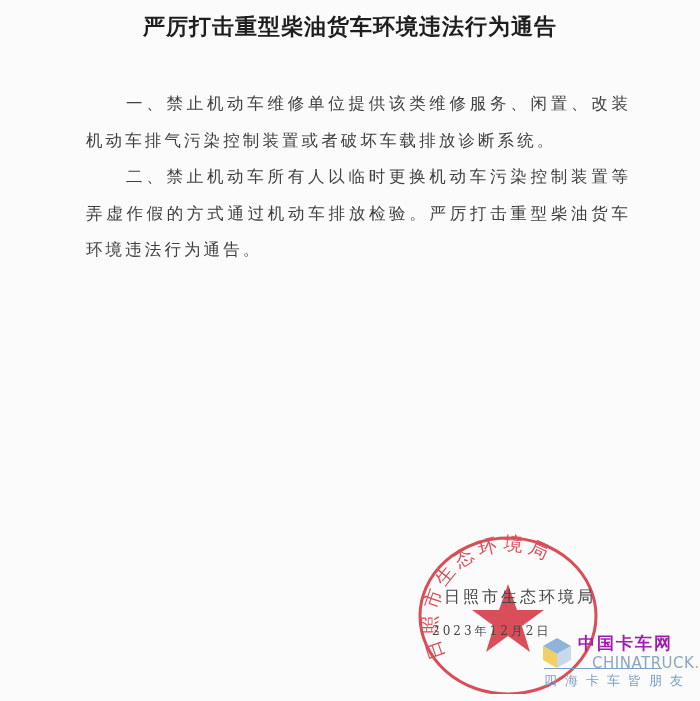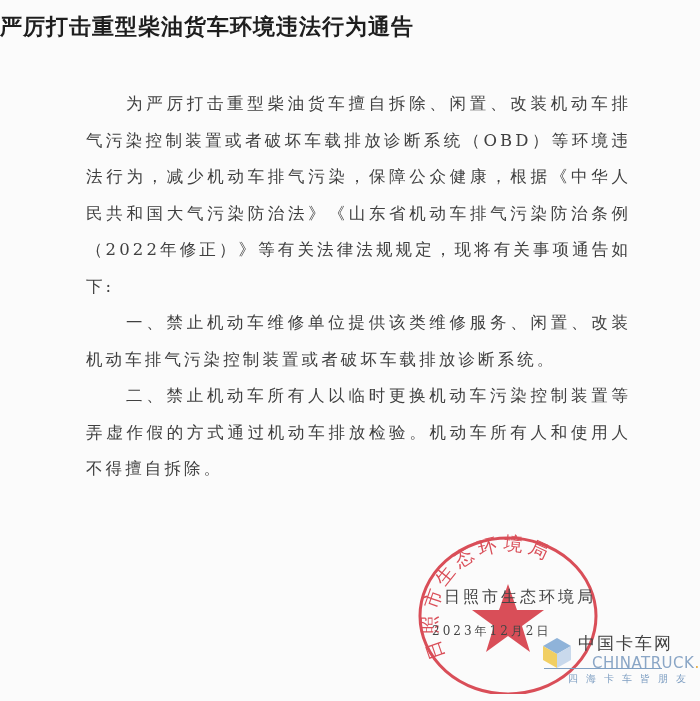--- a/index.html
+++ b/index.html
@@ -5,20 +5,21 @@
     html, body { margin: 0; padding: 0; }
     body {
       width: 700px; height: 701px; overflow: hidden;
       background: #fbfbfb;
       position: relative;
       font-family: "DejaVu Serif", "Liberation Serif", serif;
       color: #3a3a3a;
     }
     .title {
       position: absolute; left: 0; top: 12px; width: 700px;
+      text-align: center;
       font-size: 22px; font-weight: bold; letter-spacing: 1px;
       color: #1e1e1e;
     }
     .body-text {
       position: absolute; left: 86px; top: 86px; width: 545px;
       font-size: 16.5px; line-height: 36.5px;
       letter-spacing: 3.1px;
       color: #404040;
     }
     .para { margin: 0; text-indent: 40px; text-align: justify; }
@@ -36,50 +37,49 @@
       position: absolute; left: 418px; top: 534px;
       width: 180px; height: 160px;
       z-index: 2; opacity: 0.85;
     }
     .watermark {
       position: absolute; left: 540px; top: 632px;
       width: 160px; height: 60px; z-index: 4;
     }
     .wm-cn {
       position: absolute; left: 38px; top: 0px;
-      font-size: 17px; color: #404040; letter-spacing: 2px;
+      font-size: 17px; color: #a21caf; letter-spacing: 2px;
       font-family: "DejaVu Serif", serif;
+      font-weight: bold;
     }
     .wm-en {
       position: absolute; left: 52px; top: 22px;
       font-size: 15px; color: #8aa6c6; letter-spacing: 0.5px;
       font-family: "DejaVu Sans", sans-serif;
     }
     .wm-en .org { color: #e7a93a; }
     .wm-line {
       position: absolute; left: 4px; top: 36px; width: 118px; height: 1px;
       background: #7f9fc2;
     }
     .wm-slogan {
       position: absolute; left: 4px; top: 40px;
-      font-size: 10px; color: #7f9fc2; letter-spacing: 8px;
+      font-size: 13px; color: #7f9fc2; letter-spacing: 8px;
       font-family: "DejaVu Sans", sans-serif;
-      margin-left: 24px;
     }
     .wm-logo { position: absolute; left: 0; top: 4px; width: 34px; height: 34px; }
   </style>
 </head>
 <body>
 
 <div class="title">严厉打击重型柴油货车环境违法行为通告</div>
 
 <div class="body-text">
-  <p class="para">为严厉打击重型柴油货车擅自拆除、闲置、改装机动车排气污染控制装置或者破坏车载排放诊断系统（OBD）等环境违法行为，减少机动车排气污染，保障公众健康，根据《中华人民共和国大气污染防治法》《山东省机动车排气污染防治条例（2022年修正）》等有关法律法规规定，现将有关事项通告如下:</p>
   <p class="para">一、禁止机动车维修单位提供该类维修服务、闲置、改装机动车排气污染控制装置或者破坏车载排放诊断系统。</p>
-  <p class="para">二、禁止机动车所有人以临时更换机动车污染控制装置等弄虚作假的方式通过机动车排放检验。机动车所有人和使用人不得擅自拆除。</p>
+  <p class="para">二、禁止机动车所有人以临时更换机动车污染控制装置等弄虚作假的方式通过机动车排放检验。严厉打击重型柴油货车环境违法行为通告。</p>
 </div>
 
 <svg class="stamp" viewBox="0 0 180 160">
   <defs>
     <path id="arc" d="M 30 128 A 72 72 0 1 1 150 128"></path>
   </defs>
   <ellipse cx="90" cy="82" rx="88" ry="78" fill="none" stroke="#d4303c" stroke-width="3"></ellipse>
   <text font-size="19" fill="#d4303c" font-family="DejaVu Serif, serif" letter-spacing="5">
     <textPath href="#arc" startOffset="2%">日照市生态环境局</textPath>
   </text>

